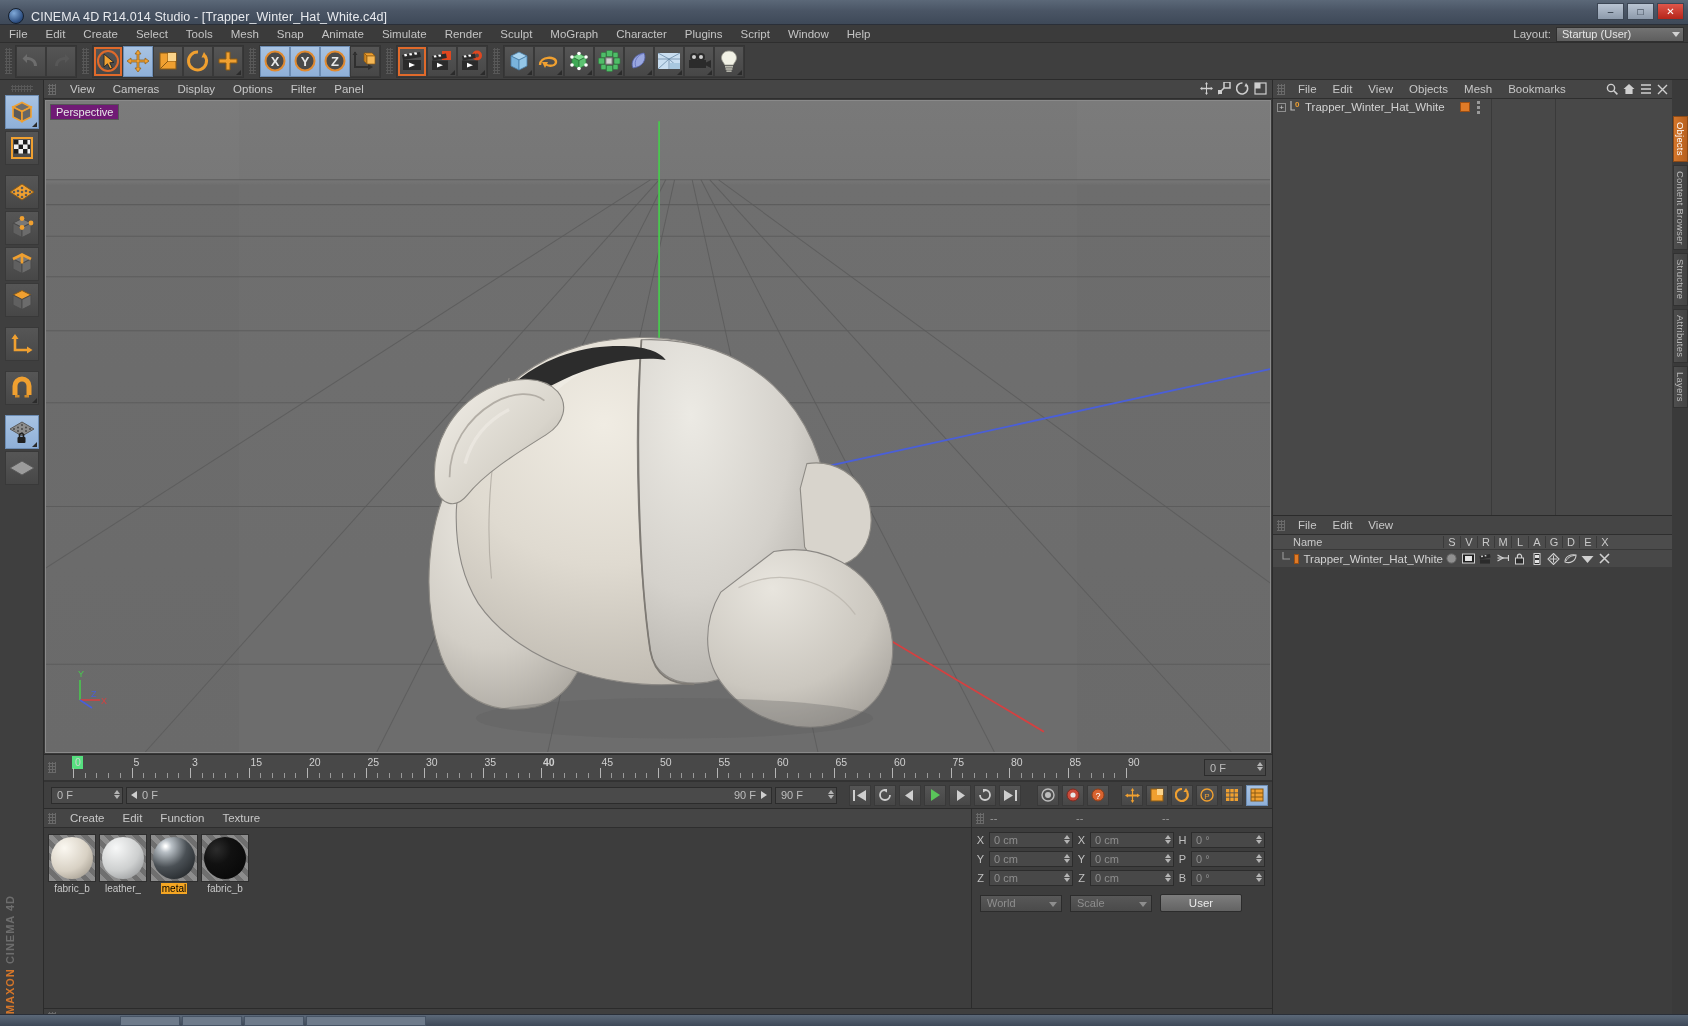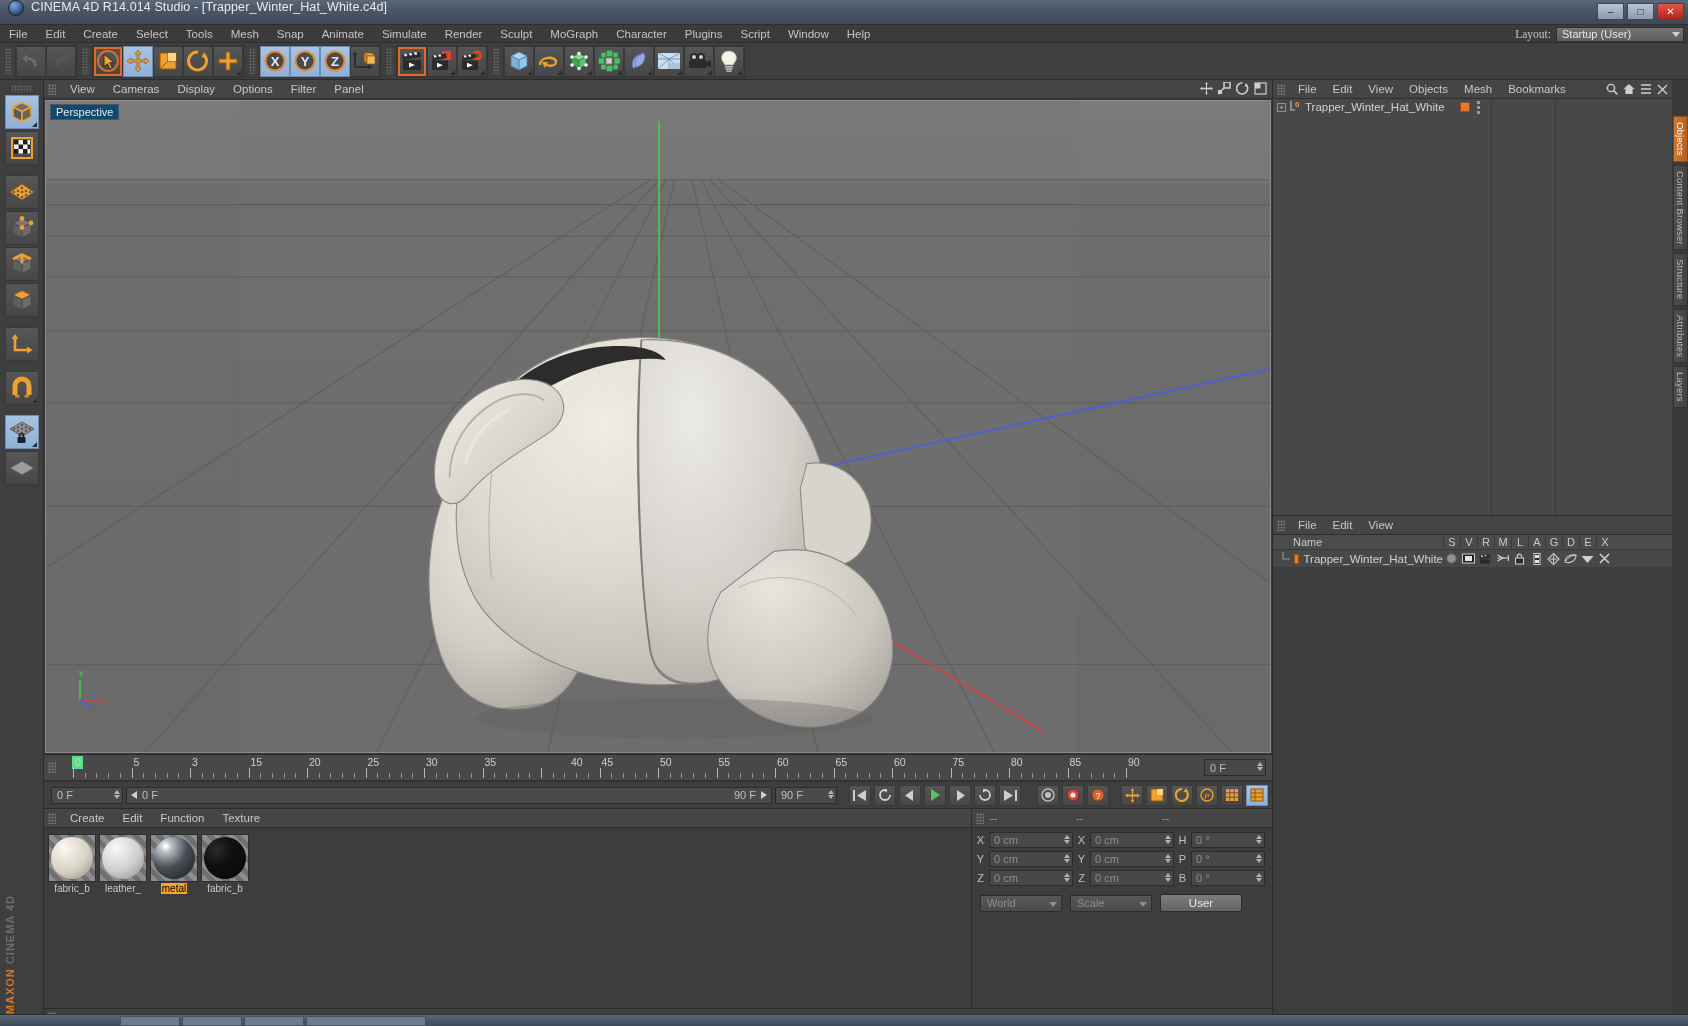--- a/index.html
+++ b/index.html
@@ -9,21 +9,21 @@
     font-family:"Liberation Sans", sans-serif;
     font-size:12px;
     color:#c8c8c8;
     overflow:hidden;
     position:relative;
   }
   
   #titlebar {
     height:25px;
     background:linear-gradient(to bottom,#5b6878 0%,#4a5565 45%,#3e4958 100%);
-    display:flex; align-items:flex-start;
+    display:flex; align-items:flex-end;
     border-bottom:1px solid #2a2f38;
     position:relative;
   }
   #titlebar .app-icon {
     width:16px;height:16px;margin-left:8px;margin-right:7px;
     border-radius:50%;
     background:radial-gradient(circle at 35% 30%,#7fa8d8,#2b4c7e 70%,#18304f);
     border:1px solid #16202e;
     flex:0 0 auto;
   }
@@ -52,21 +52,21 @@
     position:relative;
   }
   #menubar .mi {
     padding:0 9px; height:18px; line-height:18px;
     color:#c4c4c4; font-size:11.5px; cursor:default; white-space:nowrap;
   }
   #menubar .layout-area {
     position:absolute; right:4px; top:0; height:18px;
     display:flex; align-items:center; gap:5px;
   }
-  #menubar .layout-label { font-size:11.5px; color:#c4c4c4;font-family:Liberation Serif, serif; }
+  #menubar .layout-label { font-size:11.5px; color:#c4c4c4; }
   #menubar .layout-select {
     width:128px; height:15px;
     background:linear-gradient(to bottom,#737373,#5e5e5e);
     border:1px solid #2f2f2f;
     color:#e6e6e6; font-size:11px;
     display:flex; align-items:center; padding-left:5px;
     position:relative;
   }
   #menubar .layout-select .arw {
     position:absolute; right:3px; top:4px;
@@ -146,21 +146,21 @@
   #vpheader .vicons{position:absolute;right:5px;top:2px;display:flex;gap:5px;align-items:center;}
   
   #viewport {
     flex:1; position:relative; overflow:hidden;
     background:#6f6f6f;
     border:1px solid #8a8a8a;
     margin:1px;
   }
   #vplabel {
     position:absolute;left:4px;top:3px;z-index:10;
-    background:#0c4a6e; border:1px solid #555;
+    background:#701a75; border:1px solid #555;
     color:#e8e8e8; font-size:11px; padding:1px 5px;
   }
   #axisgizmo{position:absolute;left:24px;bottom:42px;z-index:10;}
   
   #timeline { background:#3f3f3f; border-top:1px solid #2b2b2b;}
   #ruler {
     height:26px; background:#484848; display:flex; align-items:flex-start;
     position:relative; border-bottom:1px solid #333;
   }
   #ruler .rgrip{width:8px;height:11px;margin:7px 3px 0 4px;
@@ -849,21 +849,21 @@
             <div class="lbl" style="left: 191.5px;">15</div>
             <div class="tick major" style="left: 248px;"></div>
             <div class="lbl" style="left: 250px;">20</div>
             <div class="tick major" style="left: 306.5px;"></div>
             <div class="lbl" style="left: 308.5px;">25</div>
             <div class="tick major" style="left: 365px;"></div>
             <div class="lbl" style="left: 367px;">30</div>
             <div class="tick major" style="left: 423.5px;"></div>
             <div class="lbl" style="left: 425.5px;">35</div>
             <div class="tick major" style="left: 482px;"></div>
-            <div class="lbl" style="left: 512px;">40</div>
+            <div class="lbl" style="left: 484px; font-weight: bold;">40</div>
             <div class="tick major" style="left: 540.5px;"></div>
             <div class="lbl" style="left: 542.5px;">45</div>
             <div class="tick major" style="left: 599px;"></div>
             <div class="lbl" style="left: 601px;">50</div>
             <div class="tick major" style="left: 657.5px;"></div>
             <div class="lbl" style="left: 659.5px;">55</div>
             <div class="tick major" style="left: 716px;"></div>
             <div class="lbl" style="left: 718px;">60</div>
             <div class="tick major" style="left: 774.5px;"></div>
             <div class="lbl" style="left: 776.5px;">65</div>

